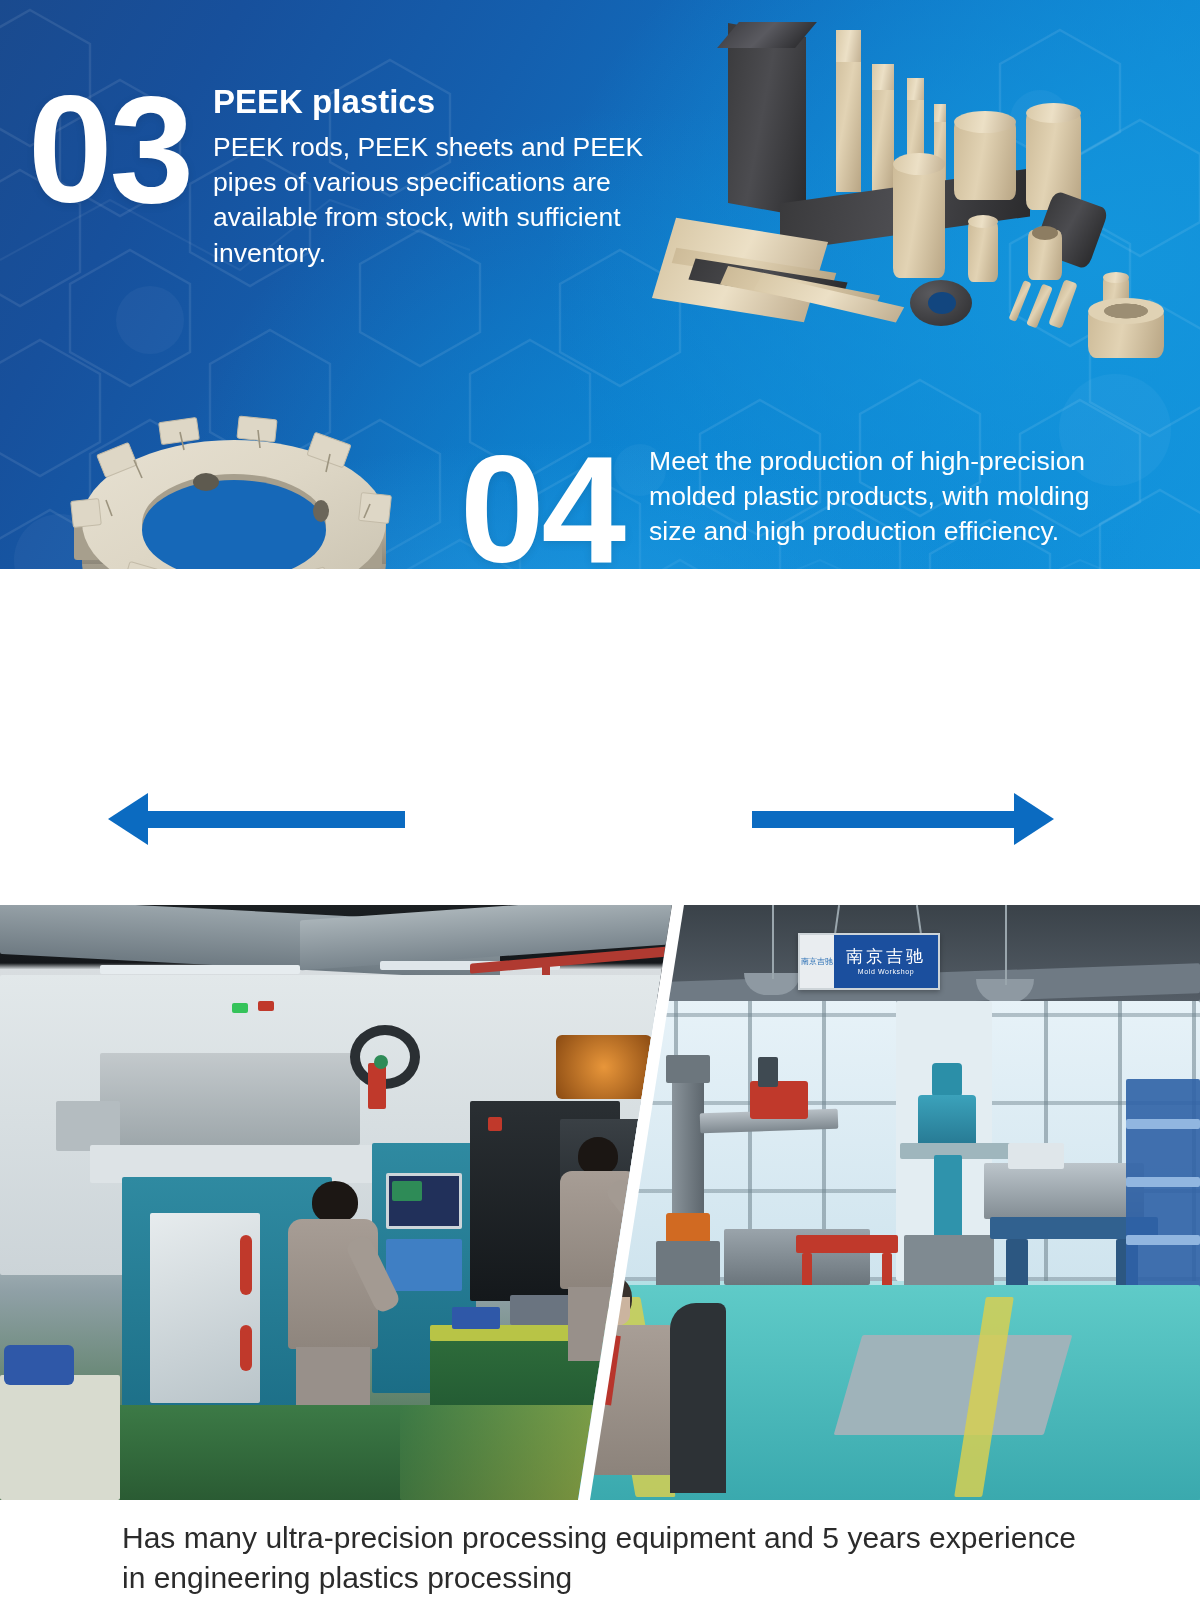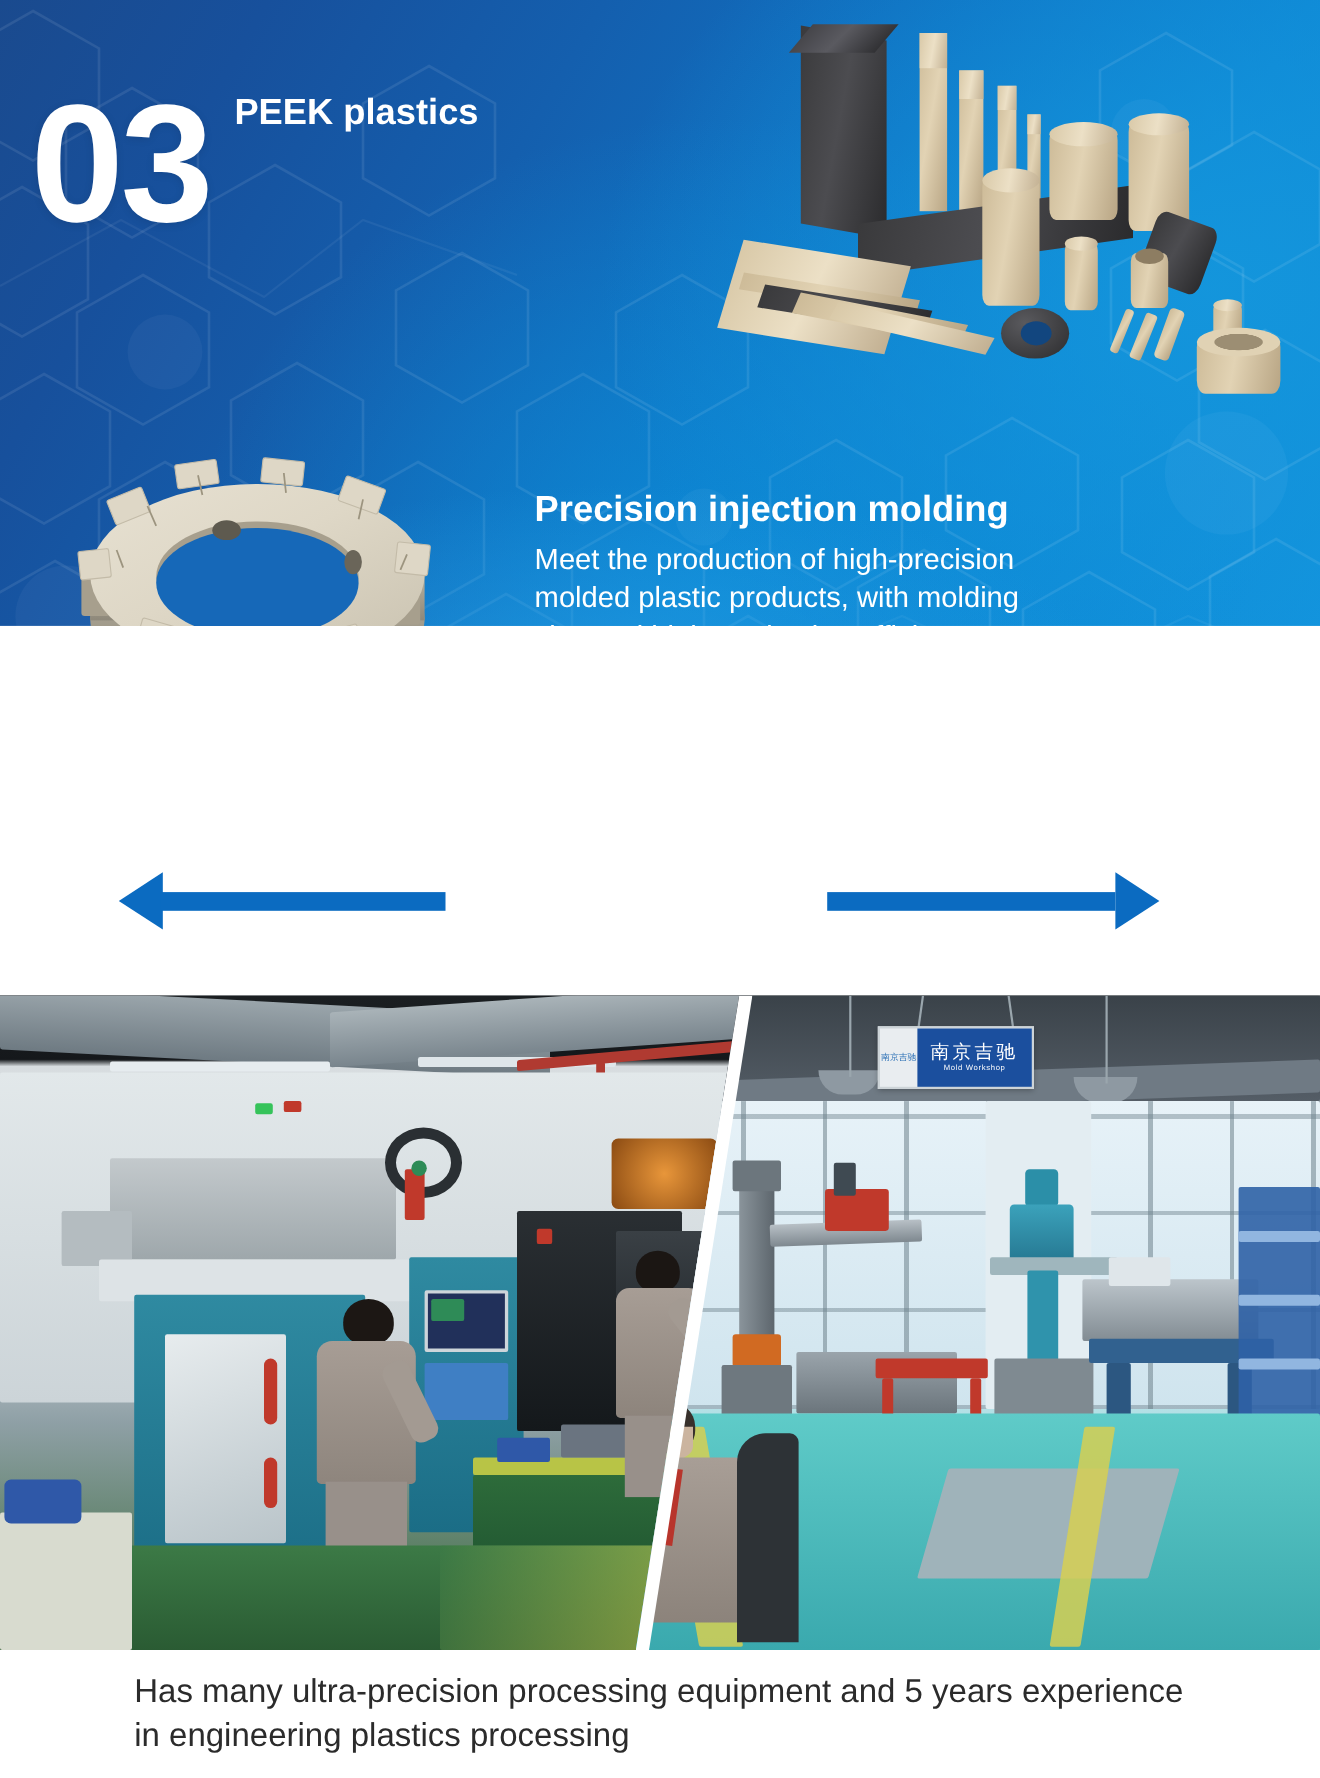--- a/index.html
+++ b/index.html
@@ -232,20 +232,21 @@
       <div class="pp tan2" style="left:435px;top:264px;width:26px;height:11px;border-radius:50%;"></div>
       <div class="pp tan" style="left:420px;top:296px;width:76px;height:54px;border-radius:8px/12px;"></div>
       <div class="pp" style="left:420px;top:290px;width:76px;height:26px;border-radius:50%;
            background:radial-gradient(ellipse at 50% 50%,#9c8e73 40%,#e0d2b4 42%);"></div>
     </div>
 
     <div class="item item-03">
       <div class="big-num">03</div>
       <div class="txt-col">
         <div class="feat-title">PEEK plastics</div>
+        <div class="feat-desc" style="max-width:432px;">PEEK rods, PEEK sheets and PEEK pipes of various specifications are available from stock, with sufficient inventory.</div>
       </div>
     </div>
 
     <div class="gear-wrap">
       <svg viewBox="0 0 390 272" width="390" height="272">
         <defs>
           <linearGradient id="gTop" x1="0" y1="0" x2="1" y2="1">
             <stop offset="0%" stop-color="#e7e1d2"></stop>
               <stop offset="45%" stop-color="#ded7c6"></stop>
             <stop offset="100%" stop-color="#c9c2b0"></stop>
@@ -298,22 +299,22 @@
             <path d="M292,50 L288,68"></path>
             <path d="M332,100 L326,114"></path>
           <path d="M110,168 L116,186"></path>
             <path d="M196,190 L198,208"></path>
             <path d="M272,176 L266,194"></path>
         </g>
       </svg>
     </div>
 
     <div class="item item-04">
+      <div class="big-num">04</div>
       <div class="txt-col">
-        <div class="feat-title">Precision injection molding</div>
         <div class="feat-desc" style="max-width:470px;">Meet the production of high-precision molded plastic products, with molding size and high production efficiency.</div>
       </div>
     </div>
   </div>
 
   <div class="strengths">
     <div class="arrow-head arrow-head-l"></div>
     <div class="arrow-bar arrow-left-bar"></div>
     <div class="arrow-bar arrow-right-bar"></div>
     <div class="arrow-head arrow-head-r"></div>

